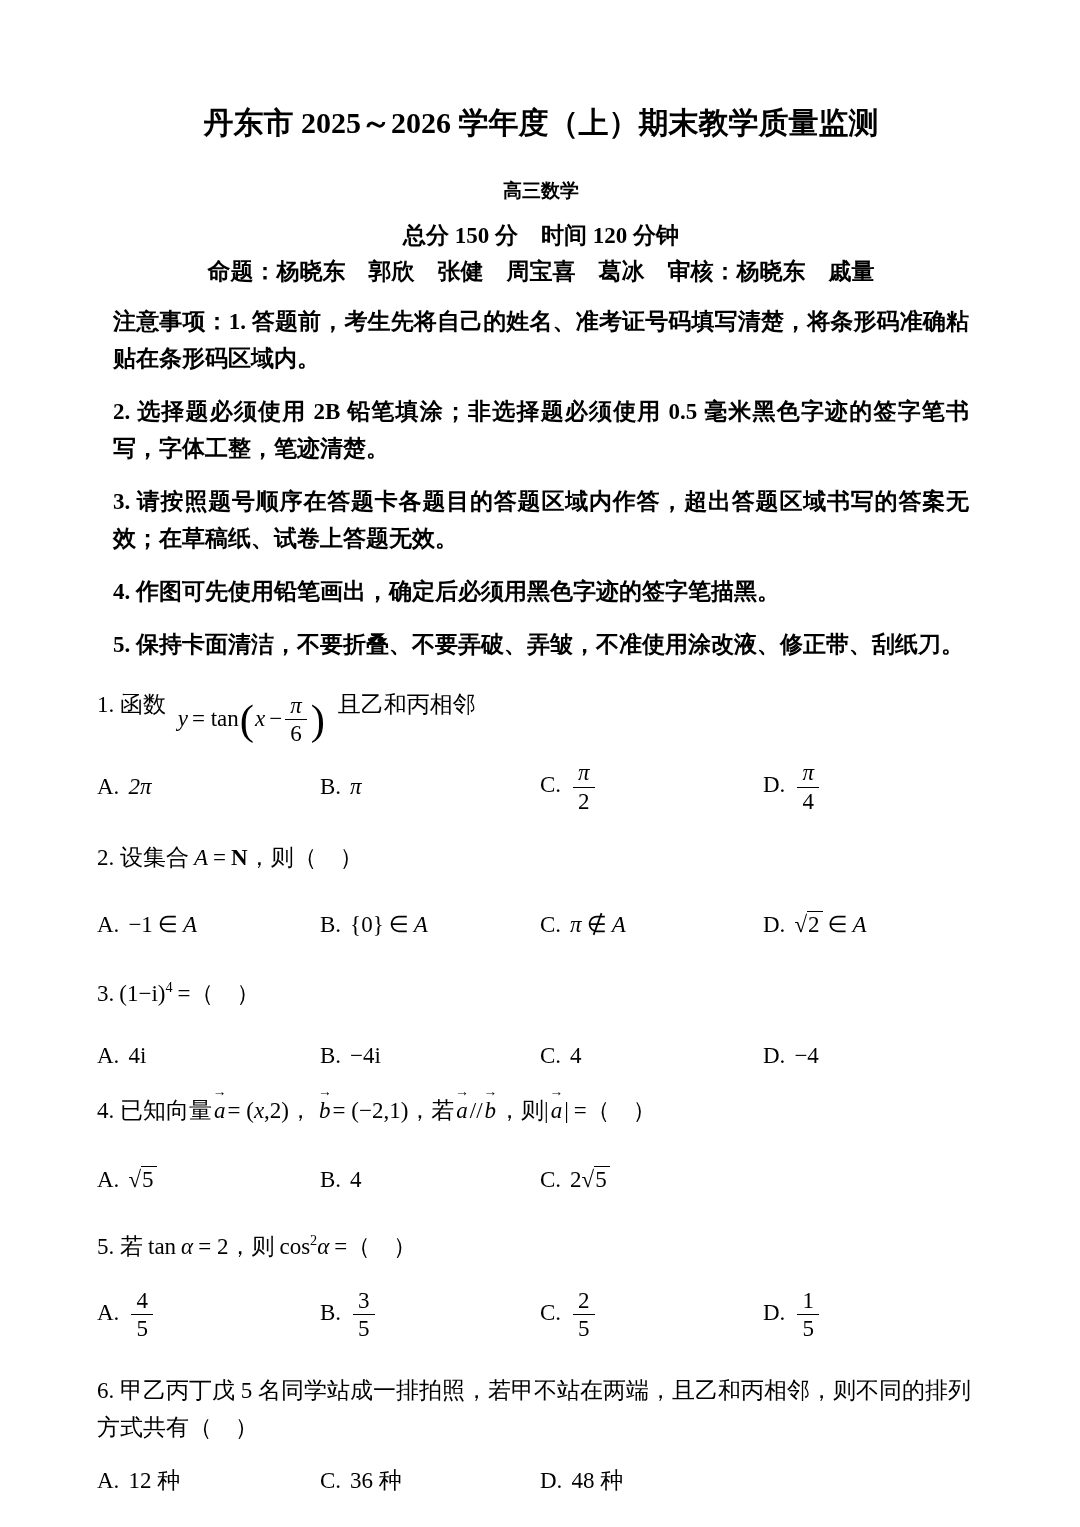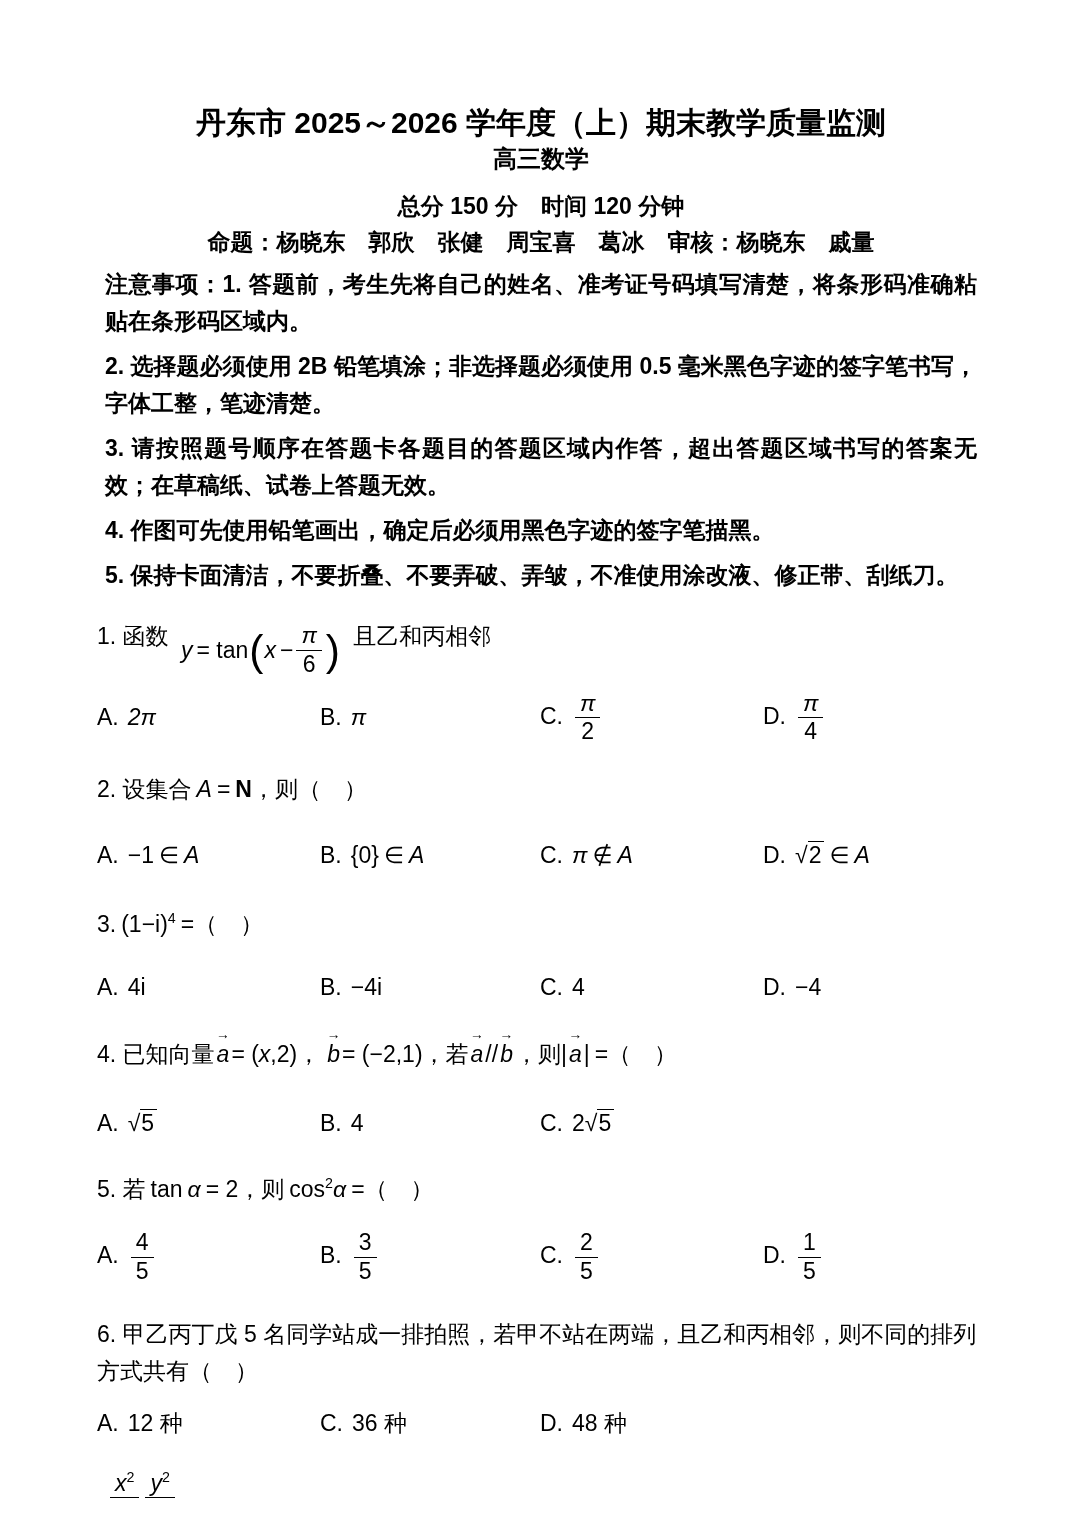--- a/index.html
+++ b/index.html
@@ -1,29 +1,29 @@
 <!DOCTYPE html>
 <html><head>
 <meta charset="utf-8">
 <style>
   html,body{margin:0;padding:0;background:#e8e8e8;}
   .page{
     width:1080px;height:1527px;box-sizing:border-box;
     margin:0 auto;background:#ffffff;color:#000;
     padding:106px 95px 0 97px;overflow:hidden;position:relative;
-    font-family:Liberation Sans, sans-serif;
+    font-family:Liberation Serif, serif;
     font-size:23px;line-height:1.6;
   }
   .center{text-align:center;}
   .doc-title{font-size:30px;font-weight:bold;line-height:1.15;margin:0;}
-  .doc-subtitle{font-size:24px;font-weight:bold;line-height:1.15;margin:4px 0 0 0;}
+  .doc-subtitle{font-size:19px;font-weight:bold;line-height:1.15;margin:39px 0 0 0;}
   .score-line{font-weight:bold;margin-top:20px;line-height:1.3;}
   .authors-line{font-weight:bold;margin-top:6px;line-height:1.3;}
   .notices{margin-top:8px;}
-  .notices p{margin:8px;font-weight:bold;text-align:justify;line-height:37px;}
+  .notices p{margin:16px;font-weight:bold;text-align:justify;line-height:37px;}
   .question{font-weight:normal;}
   .qline{line-height:1.6;}
   .it{font-style:italic;}
   .bn{font-weight:bold;font-style:normal;}
   
   .opts{display:grid;grid-template-columns:223px 220px 223px 1fr;align-items:center;}
   .opt{white-space:nowrap;}
   .ol{margin-right:9px;}
   
   .frac{display:inline-block;vertical-align:middle;text-align:center;line-height:1.1;margin:0 3px;}
@@ -43,21 +43,21 @@
   .formula{display:inline-flex;align-items:center;vertical-align:-14px;margin:0 6px;}
   .formula .gap{width:4px;display:inline-block;}
   sup{font-size:0.62em;}
   .sp{display:inline-block;width:5px;}
   .q1{margin-top:24px;}
   .q1 .opts{margin-top:14px;}
   .q2{margin-top:26px;}
   .q2 .opts{margin-top:30px;}
   .q3{margin-top:32px;}
   .q3 .opts{margin-top:26px;}
-  .q4{margin-top:30px;}
+  .q4{margin-top:18px;}
   .q4 .opts{margin-top:32px;}
   .q5{margin-top:30px;}
   .q5 .opts{margin-top:22px;}
   .q6{margin-top:32px;}
   .q6 .opts{margin-top:16px;}
   .q7{margin-top:28px;display:flex;align-items:center;flex-wrap:nowrap;white-space:nowrap;}
 </style>
 </head>
 <body>
 

